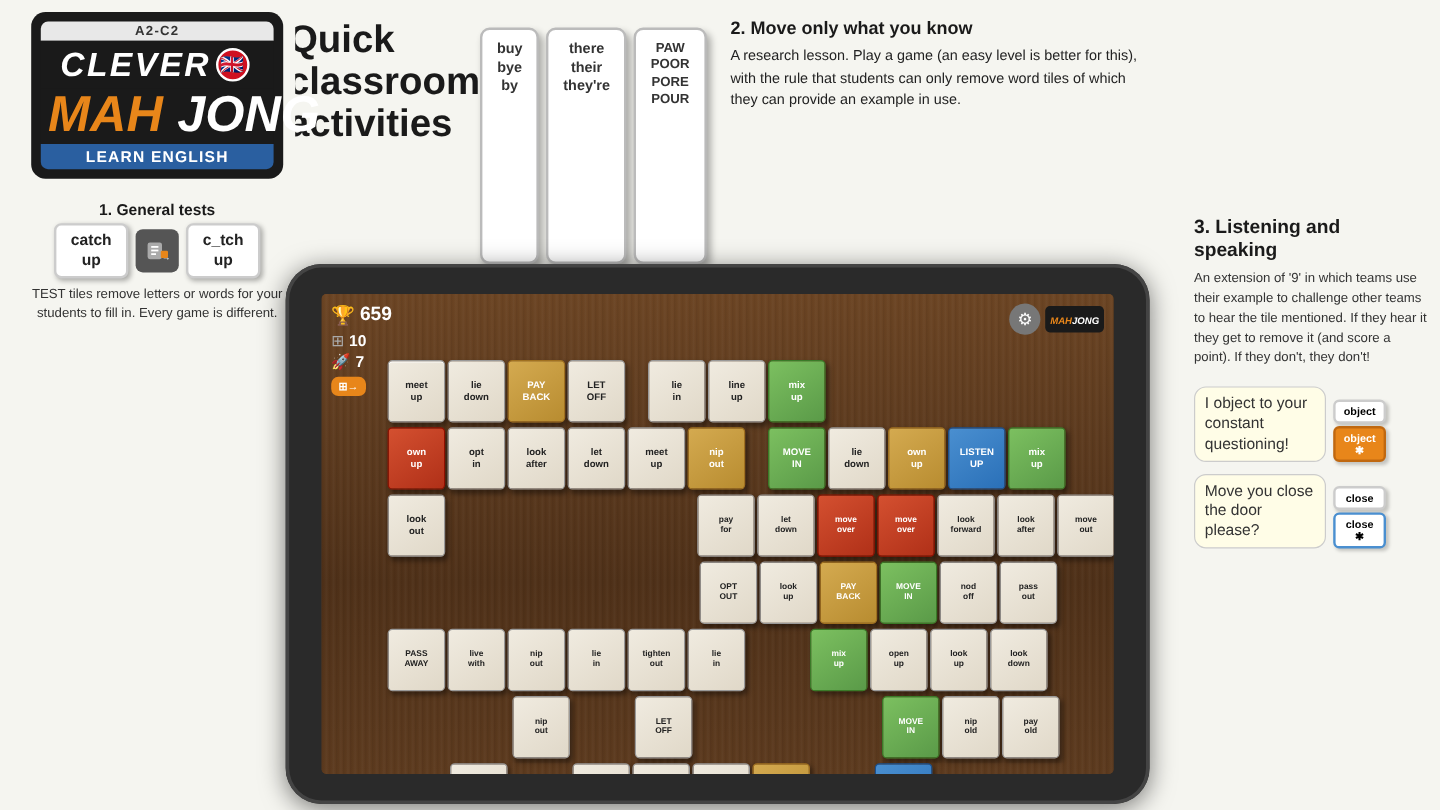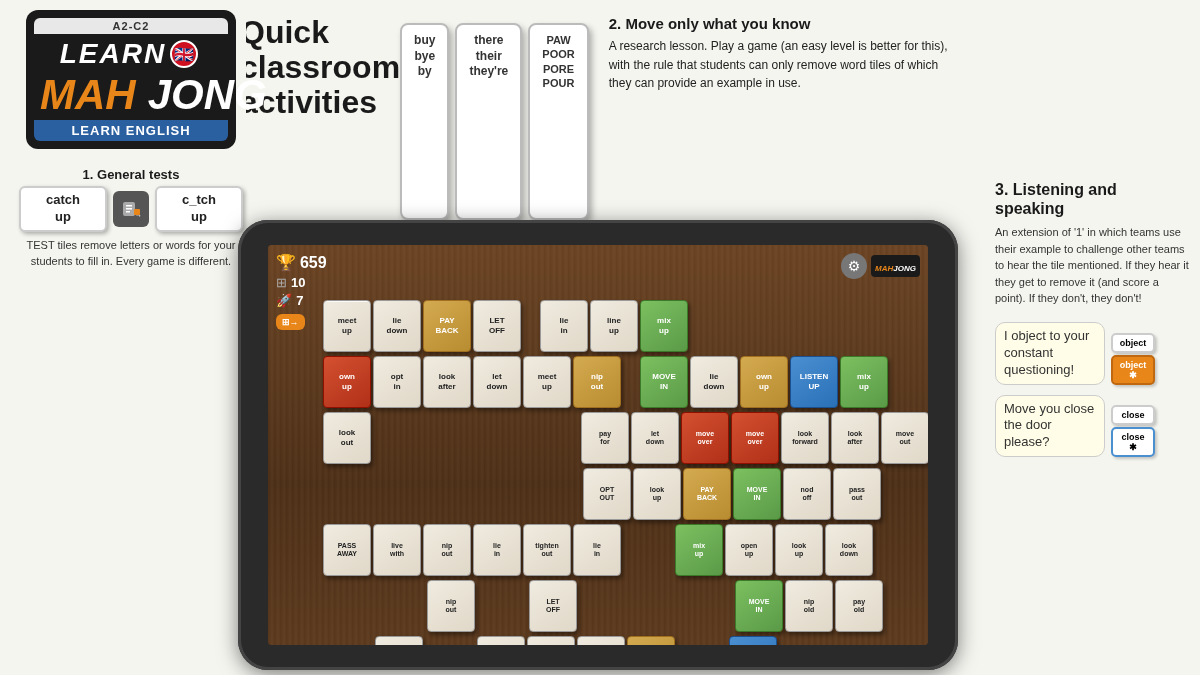--- a/index.html
+++ b/index.html
@@ -125,21 +125,21 @@
       gap: 6px;
       align-items: center;
       margin-bottom: 6px;
     }
 
     .tile-small {
       background: white;
       border: 2px solid #ccc;
       border-radius: 6px;
       box-shadow: 2px 2px 4px rgba(0,0,0,0.3), inset 0 1px 0 rgba(255,255,255,0.8);
-      padding: 4px 25px;
+      padding: 4px 12px;
       font-size: 13px;
       font-weight: bold;
       color: #222;
       text-align: center;
       line-height: 1.3;
     }
 
     .tile-icon {
       background: #555;
       color: white;
@@ -333,21 +333,21 @@
     <div class="hb-rule-num">2. Move only what you know</div>
     <div class="hb-rule-text">A research lesson. Play a game (an easy level is better for this), with the rule that students can only remove word tiles of which they can provide an example in use.</div>
   </div>
 </div>
 
 <div class="left-panel">
 
   <div class="logo-area">
     <div class="logo-top">A2-C2</div>
     <div class="logo-clever">
-      <span class="logo-clever-text">LEARN</span>
+      <span class="logo-clever-text">CLEVER</span>
       <span class="logo-flag">🇬🇧</span>
     </div>
     <div style="background:#1a1a1a; text-align:center; padding-bottom:4px;">
       <span class="logo-mah">MAH</span><span class="logo-jong">JONG</span>
     </div>
     <div class="logo-subtitle">LEARN ENGLISH</div>
   </div>
 
   <div class="section-title">1. General tests</div>
 
@@ -499,21 +499,21 @@
     </div>
   </div>
 </div>
 
 <div class="right-sidebar">
   <div class="listening-section">
     <div class="listen-title">
       <span>3. Listening
 and speaking</span>
     </div>
-    <div class="listen-text">An extension of '1' in which teams use their example to challenge other teams to hear the tile mentioned. If they hear it they get to remove it (and score a point). If they don't, they don't!</div>
+    <div class="listen-text">An extension of '9' in which teams use their example to challenge other teams to hear the tile mentioned. If they hear it they get to remove it (and score a point). If they don't, they don't!</div>
   </div>
 
   <div class="speech-bubbles">
 
     <div class="speech-row">
       <div class="bubble">
         <span>I object to your constant questioning!</span>
       </div>
       <div style="display:flex;flex-direction:column;gap:2px;">
         <div style="background:white;border:2px solid #ccc;border-radius:5px;box-shadow:2px 2px 3px rgba(0,0,0,0.2);padding:3px 5px;font-size:9px;font-weight:bold;text-align:center;min-width:44px;">object</div>

